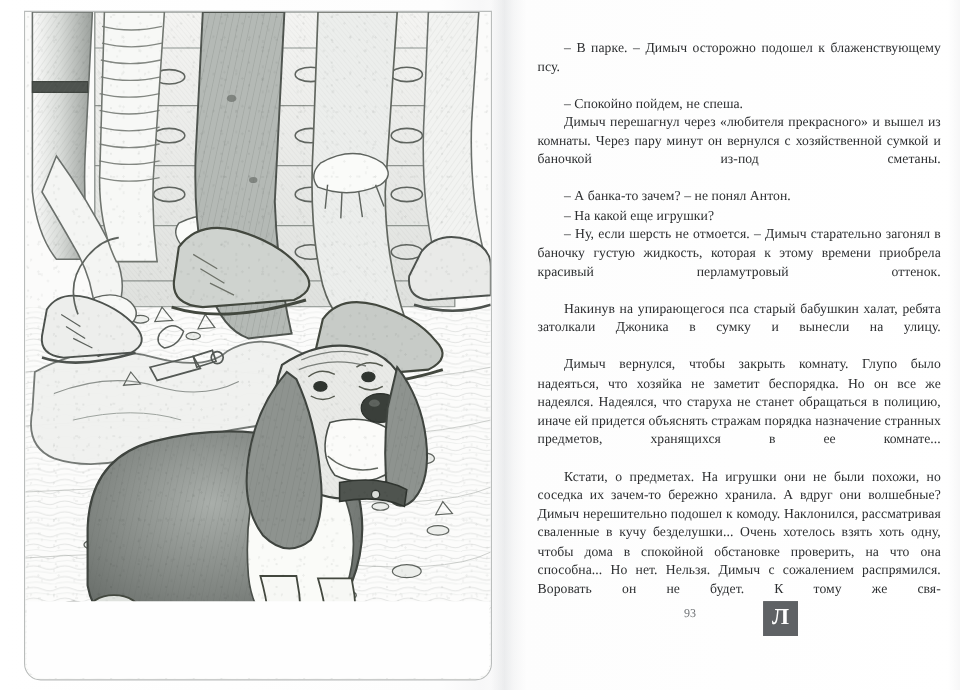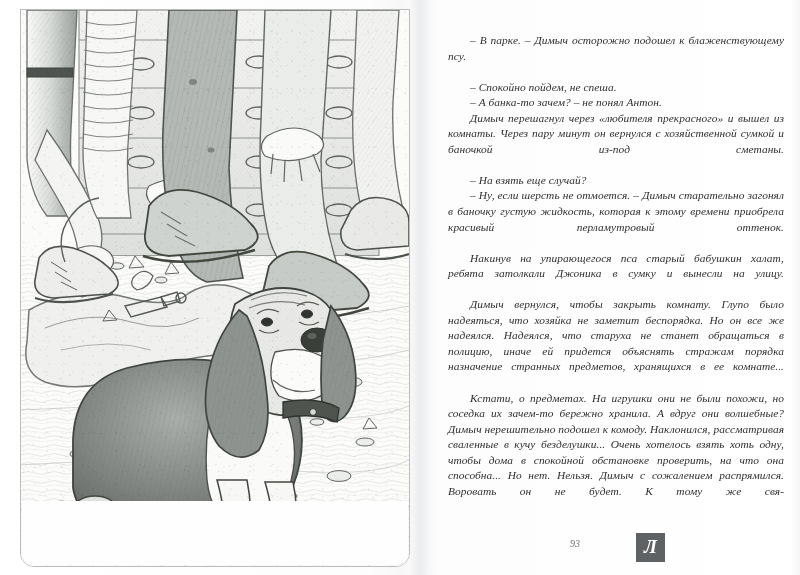--- a/index.html
+++ b/index.html
@@ -7,21 +7,20 @@
     padding: 0;
     background: #ffffff;
   }
   #page {
     position: relative;
     width: 800px;
     height: 575px;
     background: #fde047;
     overflow: hidden;
     font-family: "Liberation Serif", serif;
-    font-style: italic;
   }
 
   
   .paper-tint {
     position: absolute;
     inset: 0;
     background:
       linear-gradient(90deg,#ffffff 0%,#fdfdfd 46%,#f7f7f8 50%,#fdfdfd 54%,#ffffff 100%);
     pointer-events: none;
   }
@@ -92,21 +91,21 @@
     line-height: 15.55px;
     color: #2d2f31;
     letter-spacing: .05px;
     hyphens: manual;
   }
   .para::after { content: ""; display: inline-block; width: 100%; }
   .para.nofill::after { content: none; }
 
   .folio-row {
     position: absolute;
-    left: 0; top: 533px;
+    left: 0; top: 501px;
     width: 360px;
     height: 36px;
   }
   .page-number {
     position: absolute;
     left: 130px; top: 5px;
     font-size: 10px;
     color: #6f7275;
     font-family: "Liberation Serif", serif;
   }
@@ -413,23 +412,23 @@
       <div class="illus-bottom-blank"></div>
     </div>
   </div>
 
   <div id="gutter"></div>
 
   <div id="right-page">
     <div class="text-block">
       <p class="para">– В парке. – Димыч осторожно подошел к блаженствующему псу.</p>
       <p class="para nofill">– Спокойно пойдем, не спеша.</p>
+      <p class="para">Димыч перешагнул через «любителя прекрасного» и вышел из комнаты. Через пару минут он вернулся с хозяйственной сумкой и баночкой из-под сметаны.</p>
       <p class="para nofill">– А банка-то зачем? – не понял Антон.</p>
-      <p class="para">Димыч перешагнул через «любителя прекрасного» и вышел из комнаты. Через пару минут он вернулся с хозяйственной сумкой и баночкой из-под сметаны.</p>
-      <p class="para nofill">– На взять еще случай?</p>
+      <p class="para nofill">– На какой еще игрушки?</p>
       <p class="para">– Ну, если шерсть не отмоется. – Димыч старательно загонял в баночку густую жидкость, которая к этому времени приобрела красивый перламутровый оттенок.</p>
       <p class="para">Накинув на упирающегося пса старый бабушкин халат, ребята затолкали Джоника в сумку и вынесли на улицу.</p>
       <p class="para">Димыч вернулся, чтобы закрыть комнату. Глупо было надеяться, что хозяйка не заметит беспорядка. Но он все же надеялся. Надеялся, что старуха не станет обращаться в полицию, иначе ей придется объяснять стражам порядка назначение странных предметов, хранящихся в ее комнате...</p>
       <p class="para">Кстати, о предметах. На игрушки они не были похожи, но соседка их зачем-то бережно хранила. А вдруг они волшебные? Димыч нерешительно подошел к комоду. Наклонился, рассматривая сваленные в кучу безделушки... Очень хотелось взять хоть одну, чтобы дома в спокойной обстановке проверить, на что она способна... Но нет. Нельзя. Димыч с сожалением распрямился. Воровать он не будет. К тому же свя-</p>
     </div>
 
     <div class="folio-row">
       <div class="page-number">93</div>
       <div class="publisher-badge">
         <span>Л</span>

